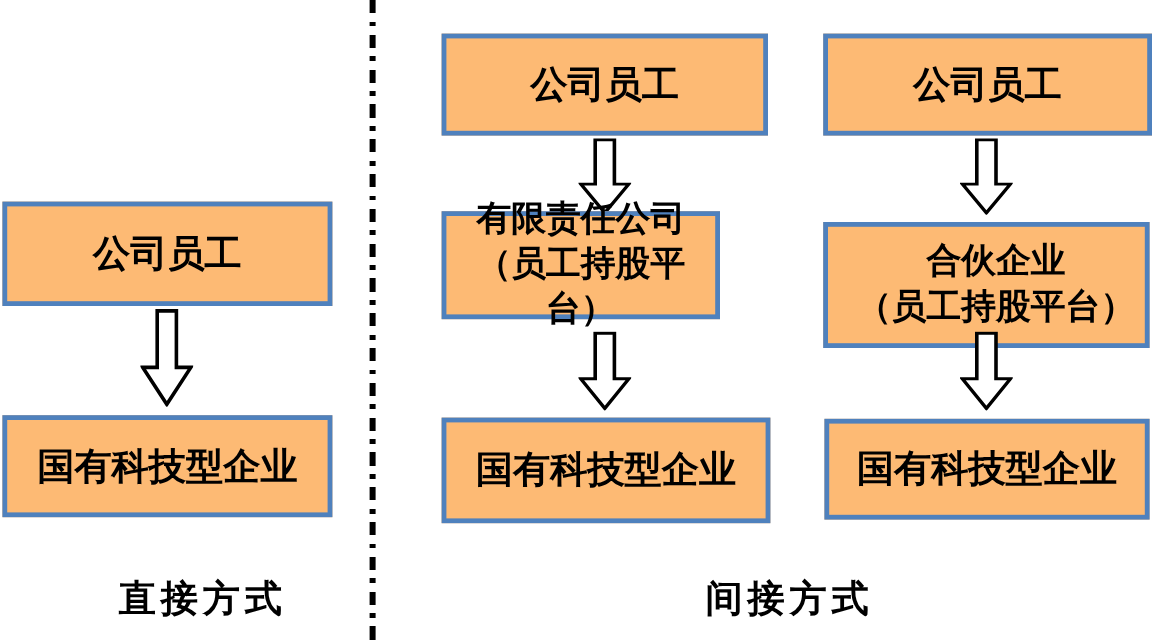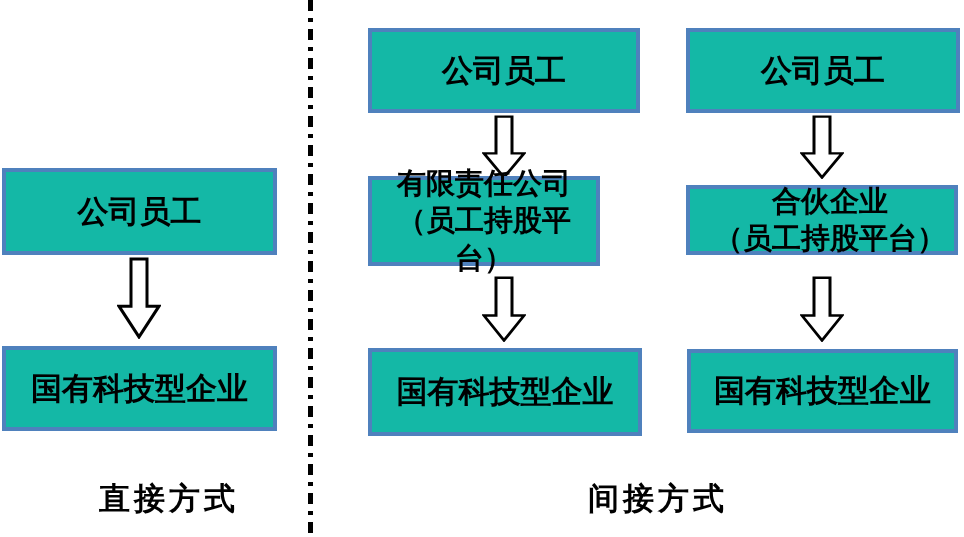--- a/index.html
+++ b/index.html
@@ -13,21 +13,21 @@
     height: 537px;
     background: #ffffff;
     overflow: hidden;
     font-family: "Liberation Serif", "DejaVu Serif", serif;
     color: #000000;
   }
   .box {
     position: absolute;
     box-sizing: border-box;
     border: 4px solid #4f81bd;
-    background: #14b8a6;
+    background: #fdba74;
     display: flex;
     flex-direction: column;
     align-items: center;
     justify-content: center;
     text-align: center;
     font-weight: bold;
     font-size: 31px;
     line-height: 1.2;
   }
   .box.two-line {
@@ -65,21 +65,21 @@
   .pos-label-direct { left: 39px; top: 478px; width: 200px; }
   
   .pos-b1 { left: 368px; top: 28px;  width: 272px; height: 85px; }
   .pos-ar-b1 { left: 482px; top: 115px; width: 44px; height: 64px; }
   .pos-b2 { left: 368px; top: 176px; width: 232px; height: 90px; }
   .pos-ar-b2 { left: 482px; top: 276px; width: 44px; height: 66px; }
   .pos-b3 { left: 368px; top: 348px; width: 274px; height: 88px; }
   
   .pos-c1 { left: 686px; top: 28px;  width: 274px; height: 85px; }
   .pos-ar-c1 { left: 800px; top: 115px; width: 44px; height: 64px; }
-  .pos-c2 { left: 686px; top: 185px; width: 272px; height: 70px; padding-left: 16px; }
+  .pos-c2 { left: 686px; top: 185px; width: 272px; height: 105px; padding-left: 16px; }
   .pos-ar-c2 { left: 800px; top: 276px; width: 44px; height: 66px; }
   .pos-c3 { left: 687px; top: 349px; width: 271px; height: 84px; }
   .pos-label-indirect { left: 528px; top: 478px; width: 200px; }
 </style>
 </head>
 <body>
 
 <div class="canvas">
 
   <div class="box pos-a1">

